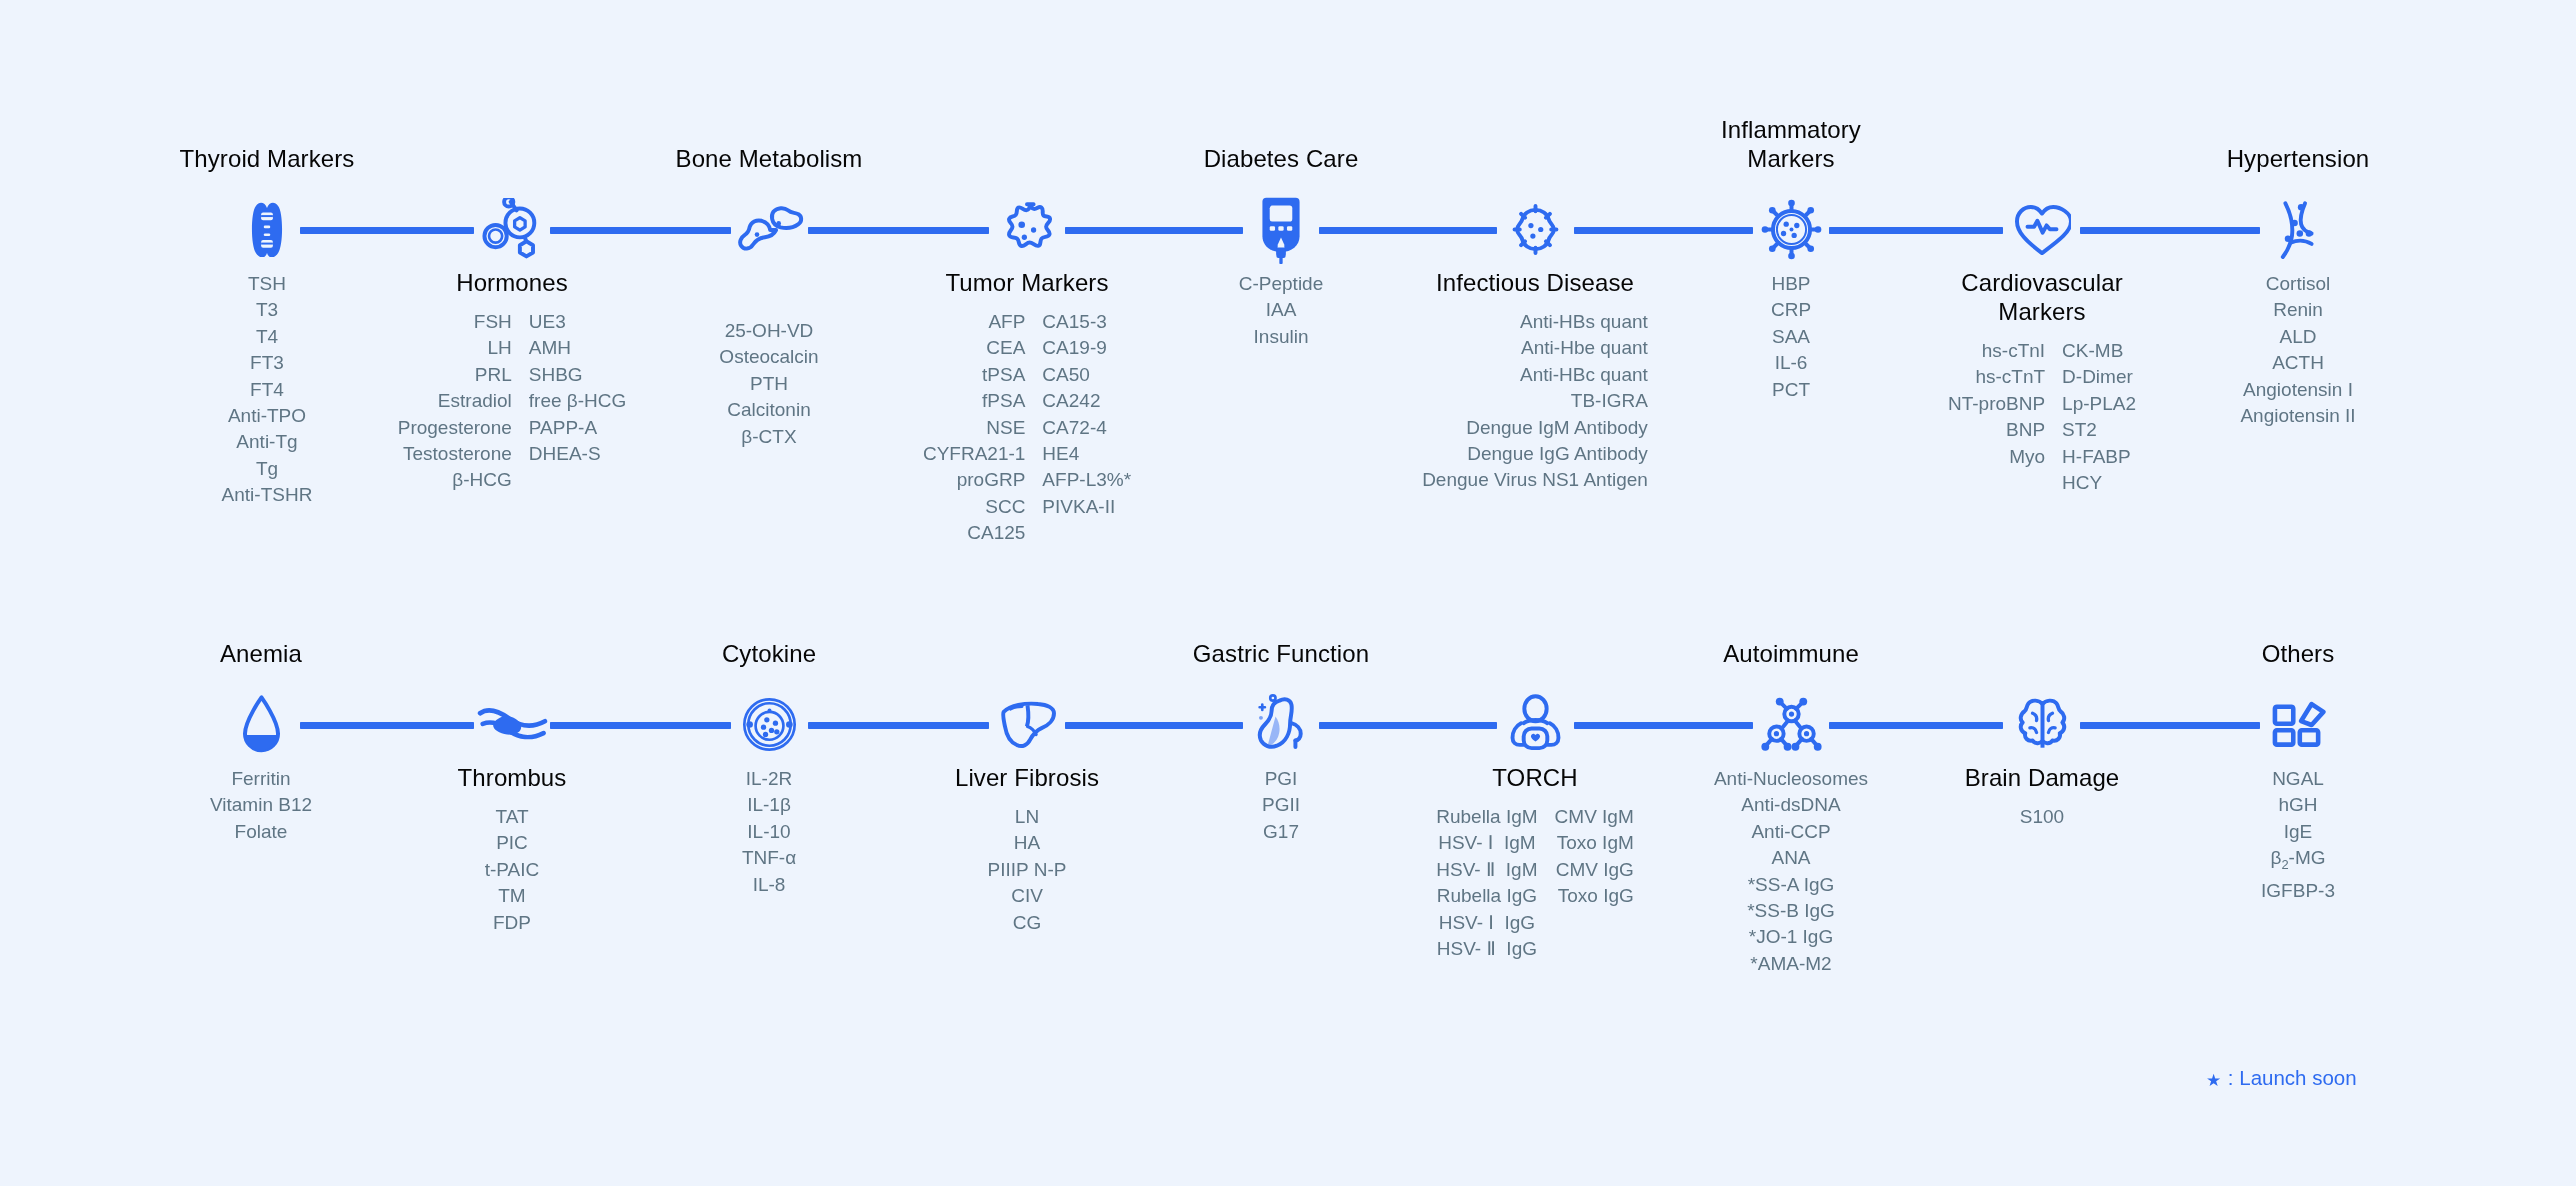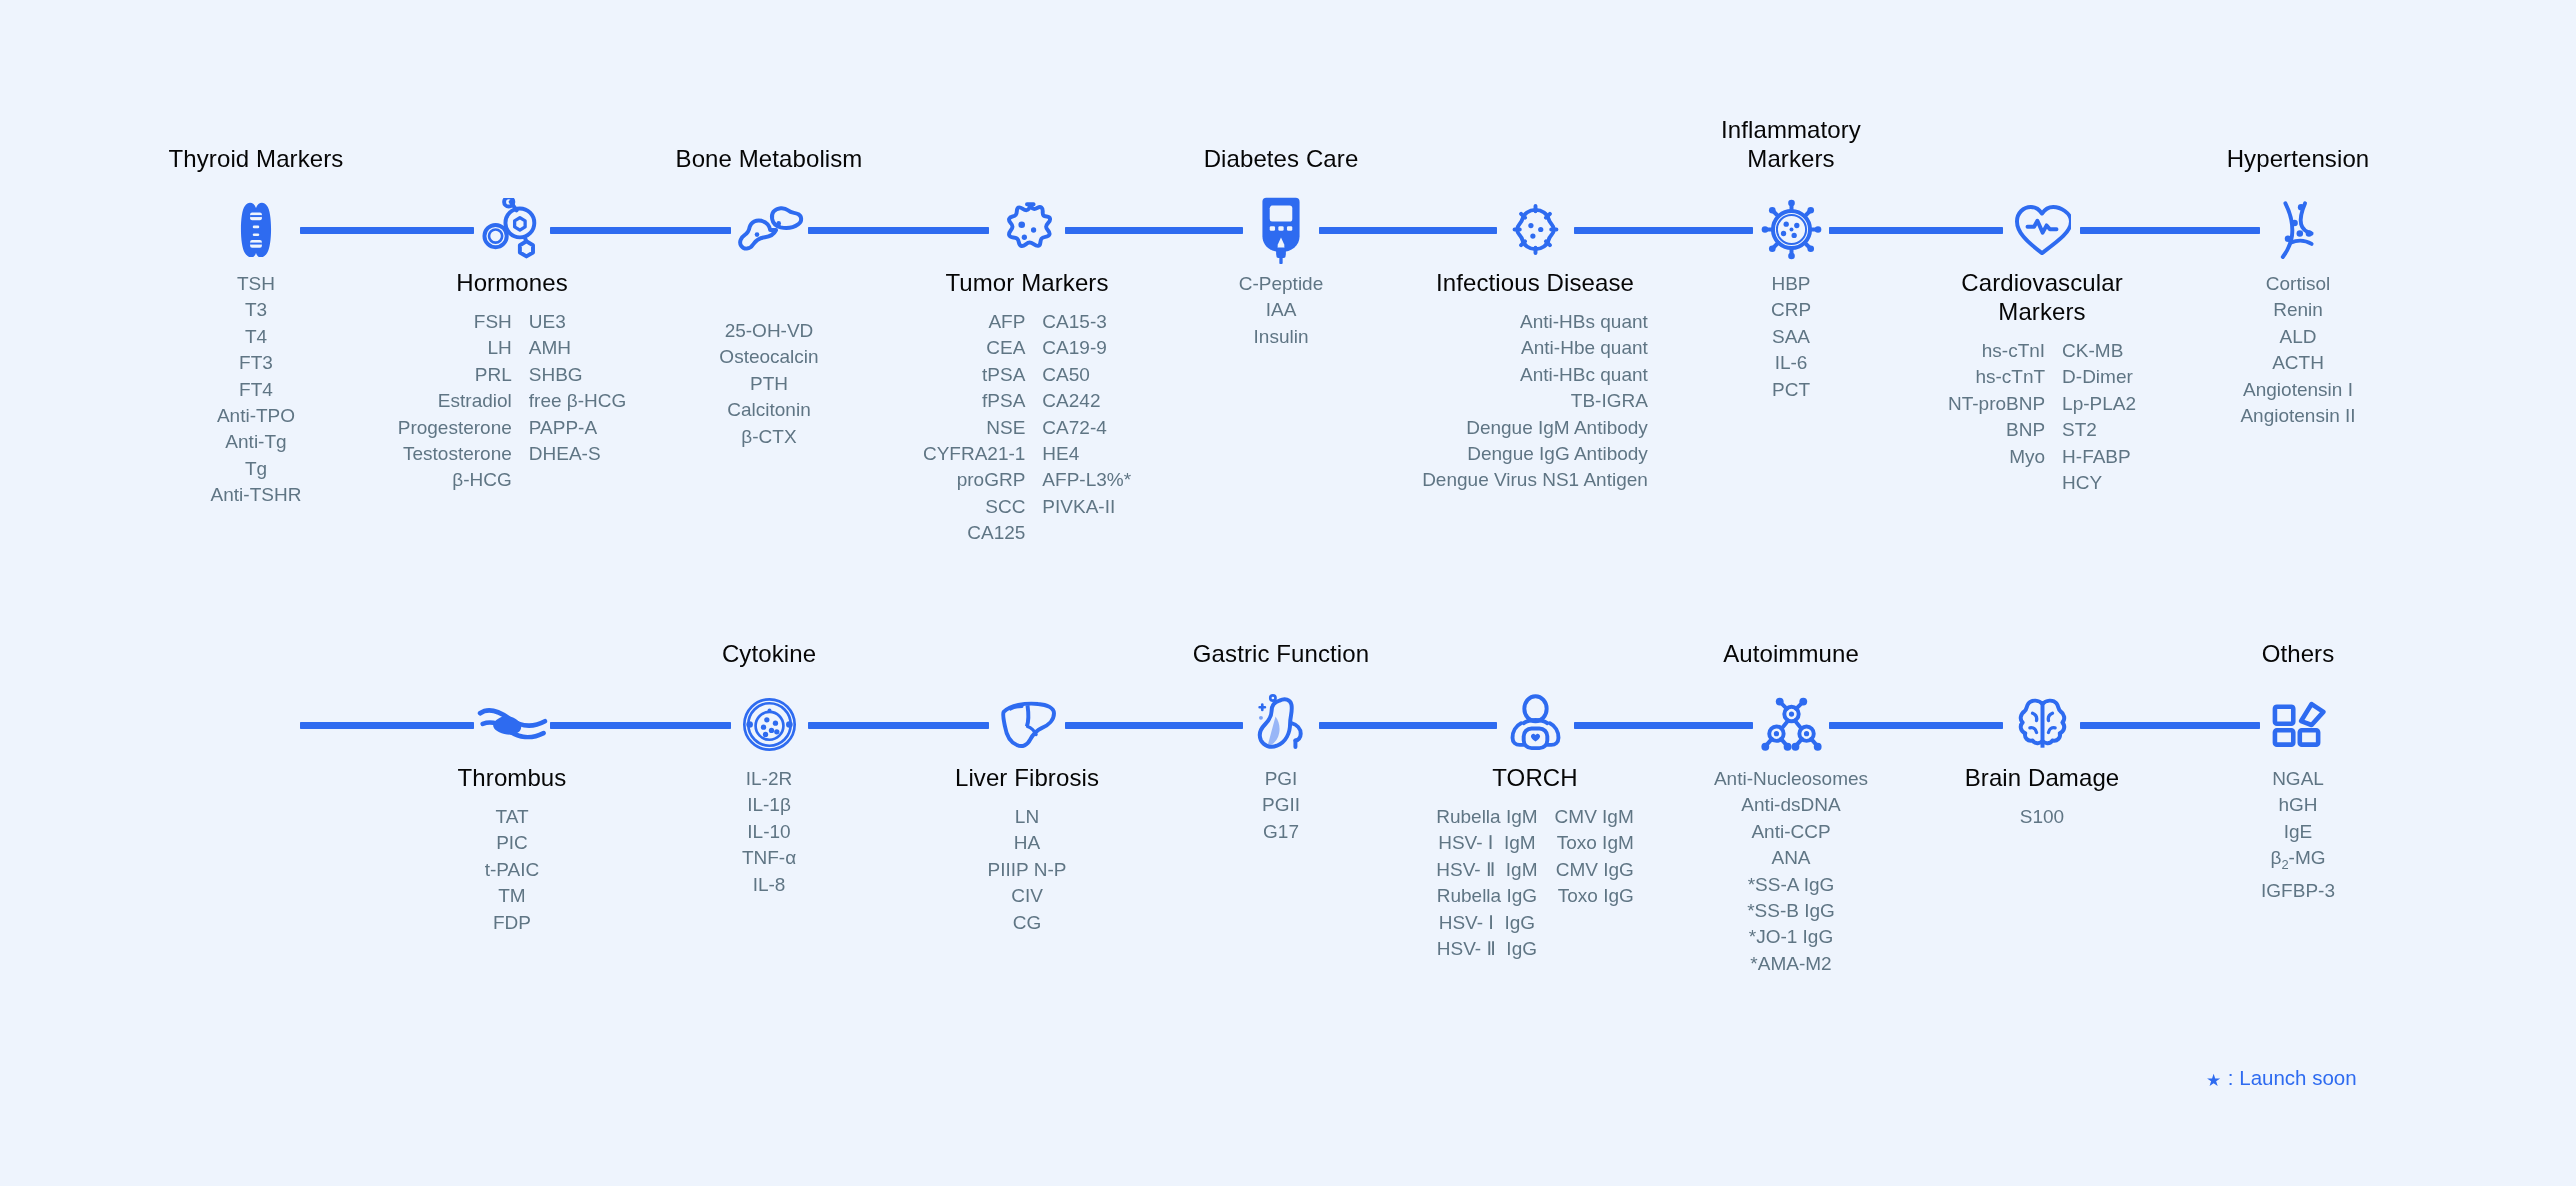--- a/index.html
+++ b/index.html
@@ -67,21 +67,21 @@
 <div id="stage">
   <div class="row" id="row1">
       <div class="rail" style="left: 300px; width: 174px; top: 141px;"></div>
       <div class="rail" style="left: 550px; width: 181px; top: 141px;"></div>
       <div class="rail" style="left: 808px; width: 181px; top: 141px;"></div>
       <div class="rail" style="left: 1065px; width: 178px; top: 141px;"></div>
       <div class="rail" style="left: 1319px; width: 178px; top: 141px;"></div>
       <div class="rail" style="left: 1574px; width: 179px; top: 141px;"></div>
       <div class="rail" style="left: 1829px; width: 174px; top: 141px;"></div>
       <div class="rail" style="left: 2080px; width: 180px; top: 141px;"></div>
-      <div class="node" style="left: 256px;">
+      <div class="node" style="left: 267px;">
         <div class="icon-wrap" style="top: 112px;">
           <svg width="52" height="55" viewBox="0 0 78 84">
             <path d="M22 6c-8 10-8 60 0 72 6 9 14 9 17 0 3 9 11 9 17 0 8-12 8-62 0-72-6-8-14-5-17 3-3-8-11-11-17-3z" fill="#2e6bf0"></path>
             <rect x="30" y="16" width="18" height="12" rx="3" fill="#eef4fd"></rect>
             <rect x="30" y="20" width="18" height="3" fill="#2e6bf0"></rect>
             <rect x="34" y="36" width="10" height="4" rx="2" fill="#eef4fd"></rect>
             <rect x="34" y="48" width="10" height="4" rx="2" fill="#eef4fd"></rect>
             <rect x="30" y="58" width="18" height="12" rx="3" fill="#eef4fd"></rect>
             <rect x="30" y="62" width="18" height="3" fill="#2e6bf0"></rect>
           </svg>
@@ -338,20 +338,36 @@
     </div>
   <div class="row" id="row2">
       <div class="rail" style="left: 300px; width: 174px; top: 141px;"></div>
       <div class="rail" style="left: 550px; width: 181px; top: 141px;"></div>
       <div class="rail" style="left: 808px; width: 181px; top: 141px;"></div>
       <div class="rail" style="left: 1065px; width: 178px; top: 141px;"></div>
       <div class="rail" style="left: 1319px; width: 178px; top: 141px;"></div>
       <div class="rail" style="left: 1574px; width: 179px; top: 141px;"></div>
       <div class="rail" style="left: 1829px; width: 174px; top: 141px;"></div>
       <div class="rail" style="left: 2080px; width: 180px; top: 141px;"></div>
+      <div class="node" style="left: 261px;">
+        <div class="icon-wrap" style="top: 112px;">
+          <svg width="41" height="61" viewBox="0 0 62 92">
+            <path d="M31 5C31 5 6 40 6 60a25 25 0 0 0 50 0C56 40 31 5 31 5z" fill="none" stroke="#2e6bf0" stroke-width="6" stroke-linejoin="round"></path>
+            <path d="M8 62a23 23 0 0 0 46 0z" fill="#2e6bf0"></path>
+          </svg>
+        </div>
+        <div class="title" style="top: 58px;">Anemia</div>
+        <div class="items" style="top: 185px;">
+          <div class="col c">
+            <div class="item">Ferritin</div>
+            <div class="item">Vitamin B12</div>
+            <div class="item">Folate</div>
+          </div>
+        </div>
+      </div>
       <div class="node" style="left: 512px;">
         <div class="icon-wrap" style="top: 112px;">
           <svg width="73" height="41" viewBox="0 0 110 62">
             <path d="M6 14c14-10 30-2 44 8 14 10 32 16 54 4" fill="none" stroke="#2e6bf0" stroke-width="7" stroke-linecap="round"></path>
             <path d="M10 30c16-6 28 2 42 12 12 8 30 12 50 2" fill="none" stroke="#2e6bf0" stroke-width="7" stroke-linecap="round"></path>
             <path d="M34 22c8-6 22-4 30 4 8 8 4 18-8 20-12 2-28-4-30-12-1-5 2-9 8-12z" fill="#2e6bf0"></path>
           </svg>
         </div>
         <div class="title" style="top: 182px;">Thrombus</div>
         <div class="items" style="top: 223px;">

